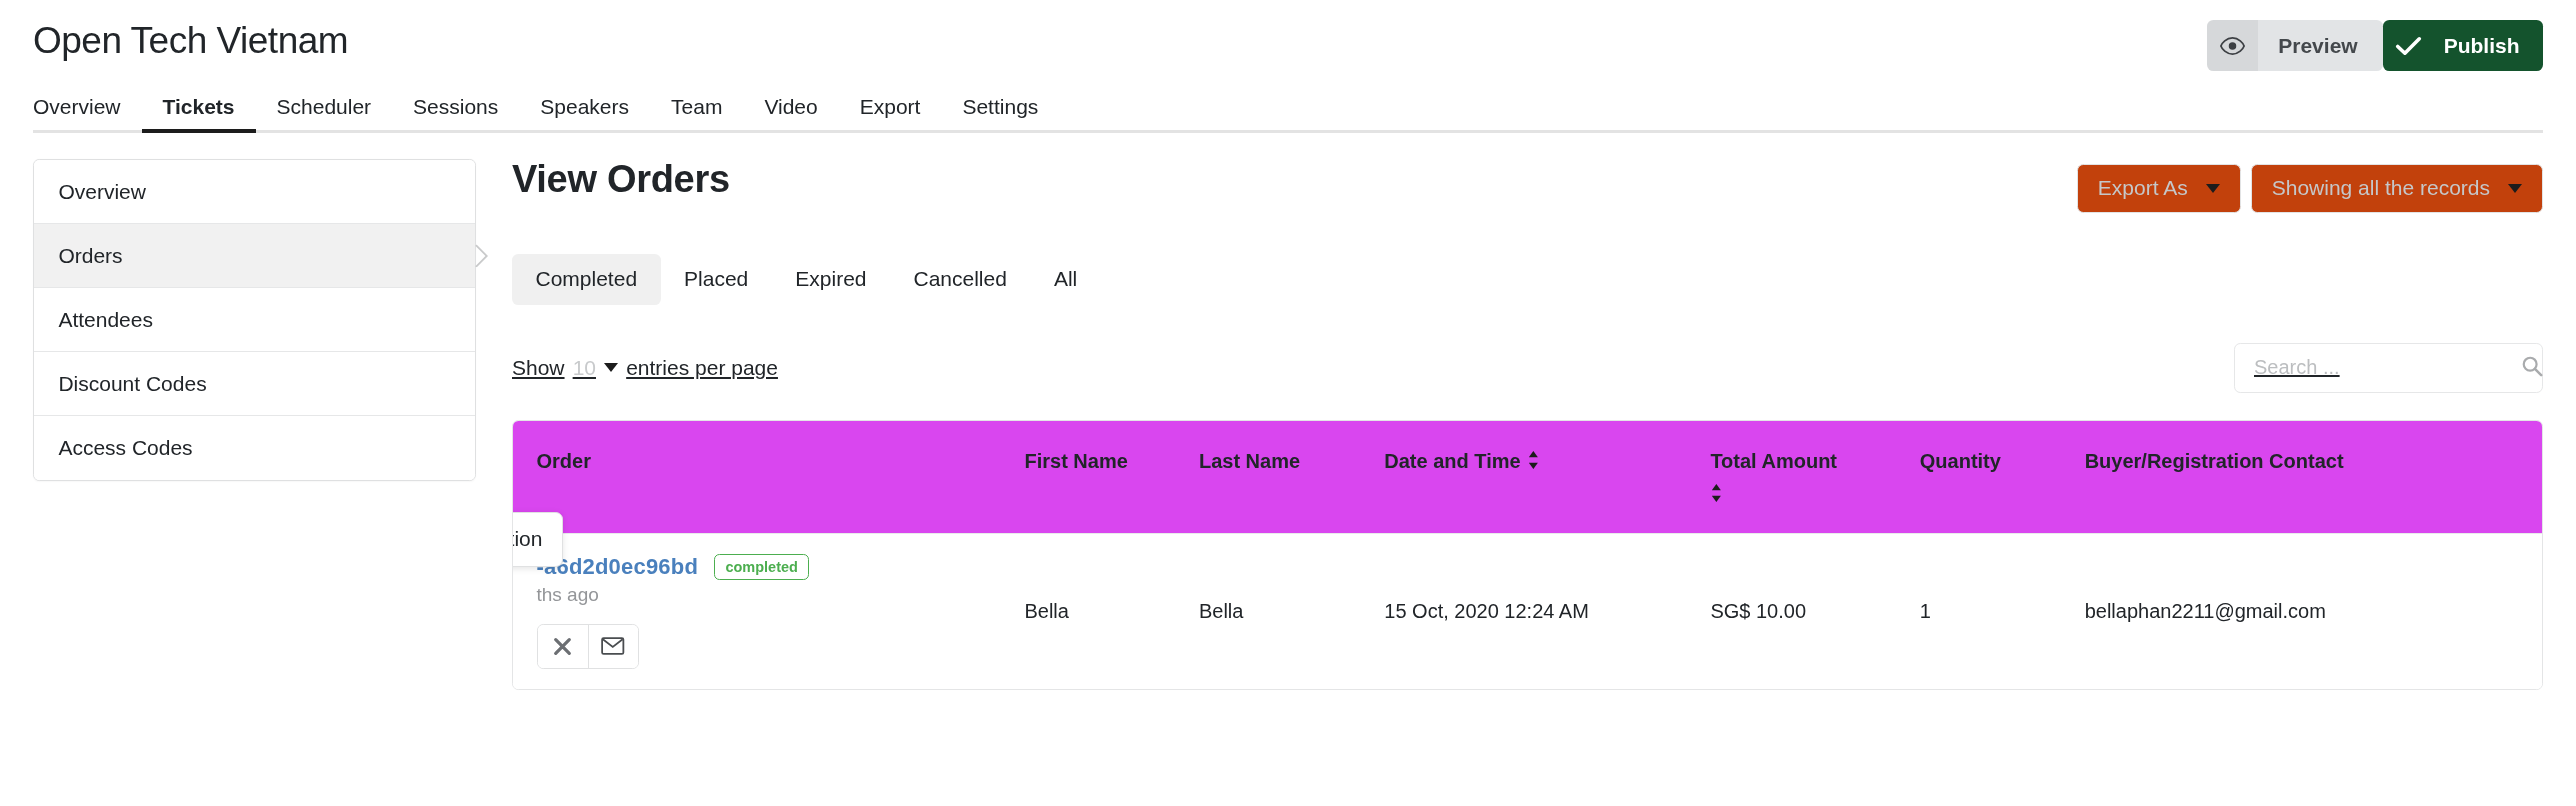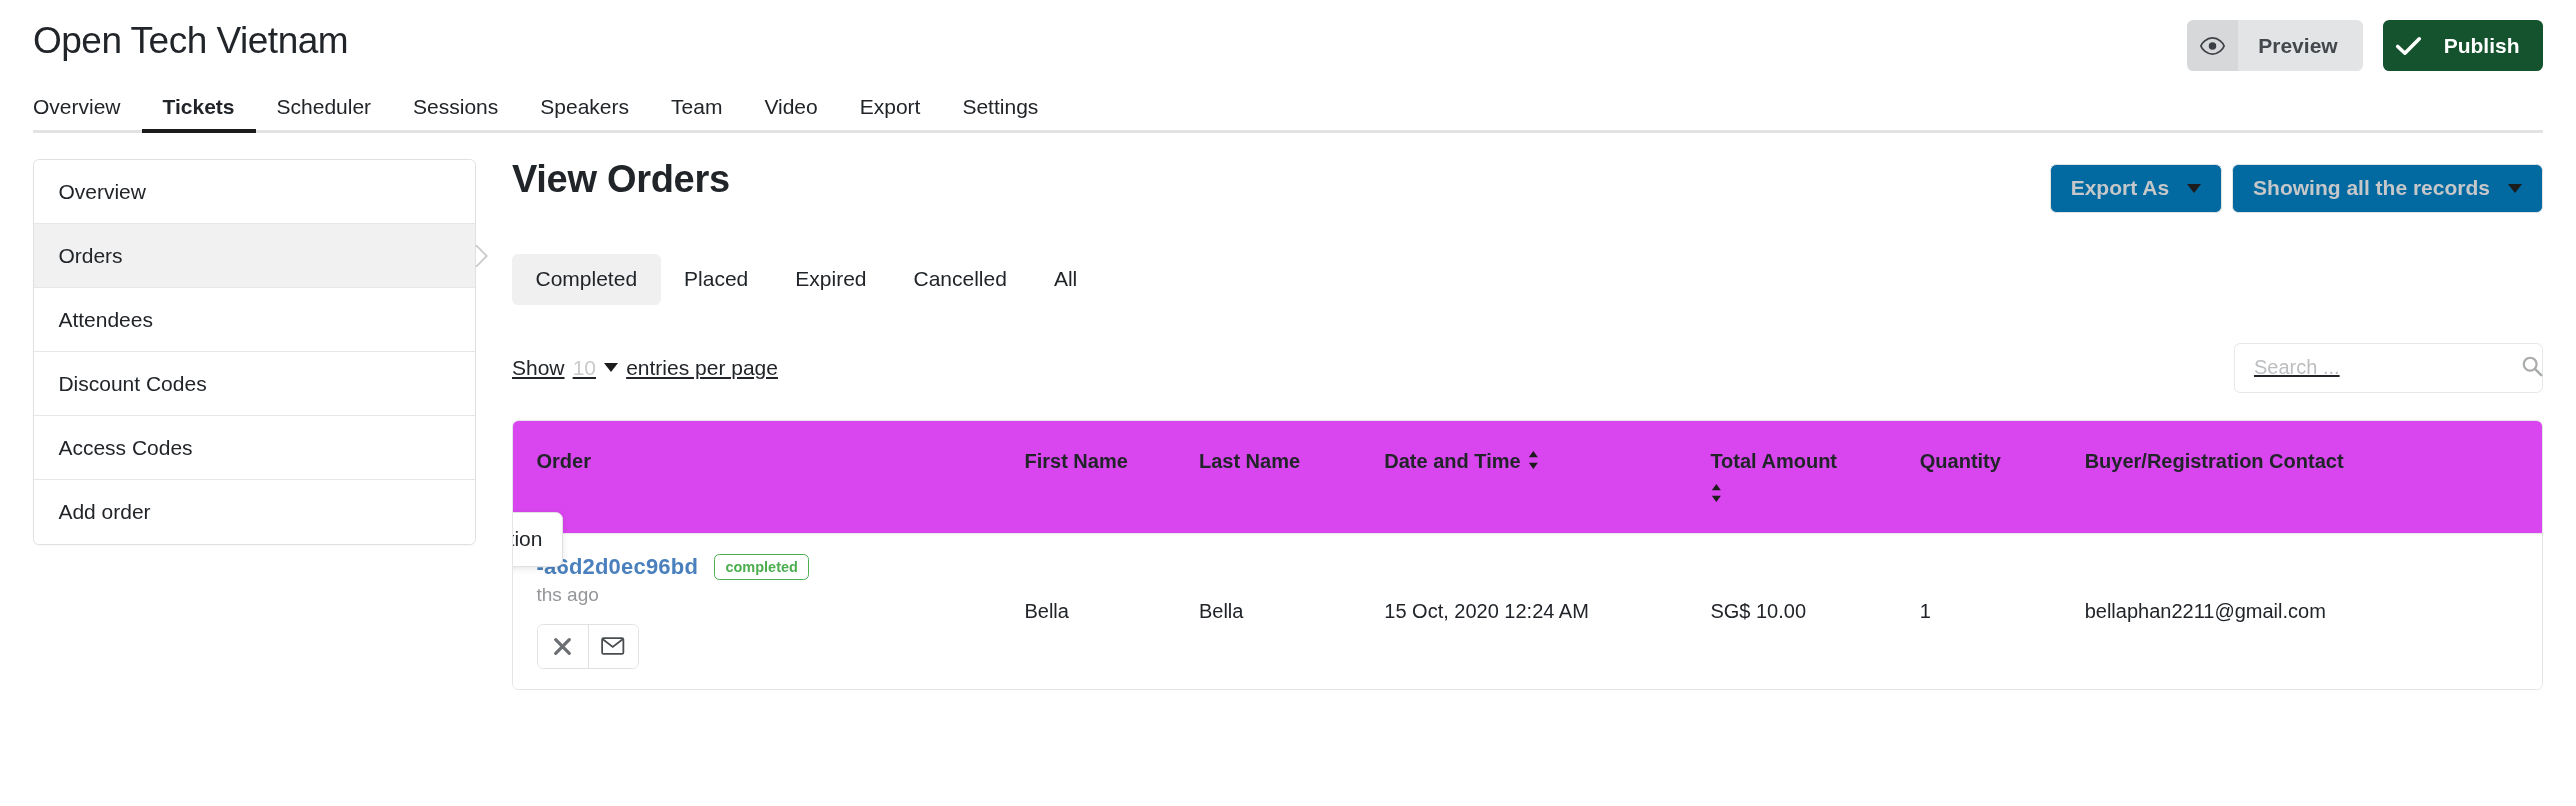--- a/index.html
+++ b/index.html
@@ -26,21 +26,20 @@
     letter-spacing: -0.5px;
     color: #212529;
     line-height: 1;
   }
   .topbar-actions {
     position: absolute;
     right: 33px;
     top: 20px;
     display: flex;
     align-items: center;
-    gap: 20px;
   }
   .btn-preview {
     display: flex;
     align-items: stretch;
     border-radius: 6.3px;
     overflow: hidden;
     height: 51px;
   }
   .btn-preview .icon-part {
     background: #d6d8da;
@@ -181,25 +180,24 @@
     padding-top: 4.5px;
   }
   .select-box {
     border: 0.9px solid #e2e3e4;
     border-radius: 6.3px;
     height: 49px;
     display: flex;
     align-items: center;
     gap: 18px;
     padding: 0 20px;
-    background: #0369a1;
+    background: #c2410c;
     font-size: 21px;
     color: #c5c7c9;
     white-space: nowrap;
-    font-weight: bold;
   }
   .caret-dark {
     width: 0; height: 0;
     border-left: 7.2px solid transparent;
     border-right: 7.2px solid transparent;
     border-top: 9px solid #1c1c1c;
     display: inline-block;
   }
 
   
@@ -440,23 +438,20 @@
       </span>
     </div>
     <div class="side-item">
       <span>Attendees</span>
     </div>
     <div class="side-item">
       <span>Discount Codes</span>
     </div>
     <div class="side-item">
       <span>Access Codes</span>
-    </div>
-    <div class="side-item">
-      <span>Add order</span>
     </div>
   </div>
 
   <div class="main">
 
     <div class="main-head">
       <h1 class="page-title">View Orders</h1>
 
       <div class="head-controls">
         <div class="select-box">

